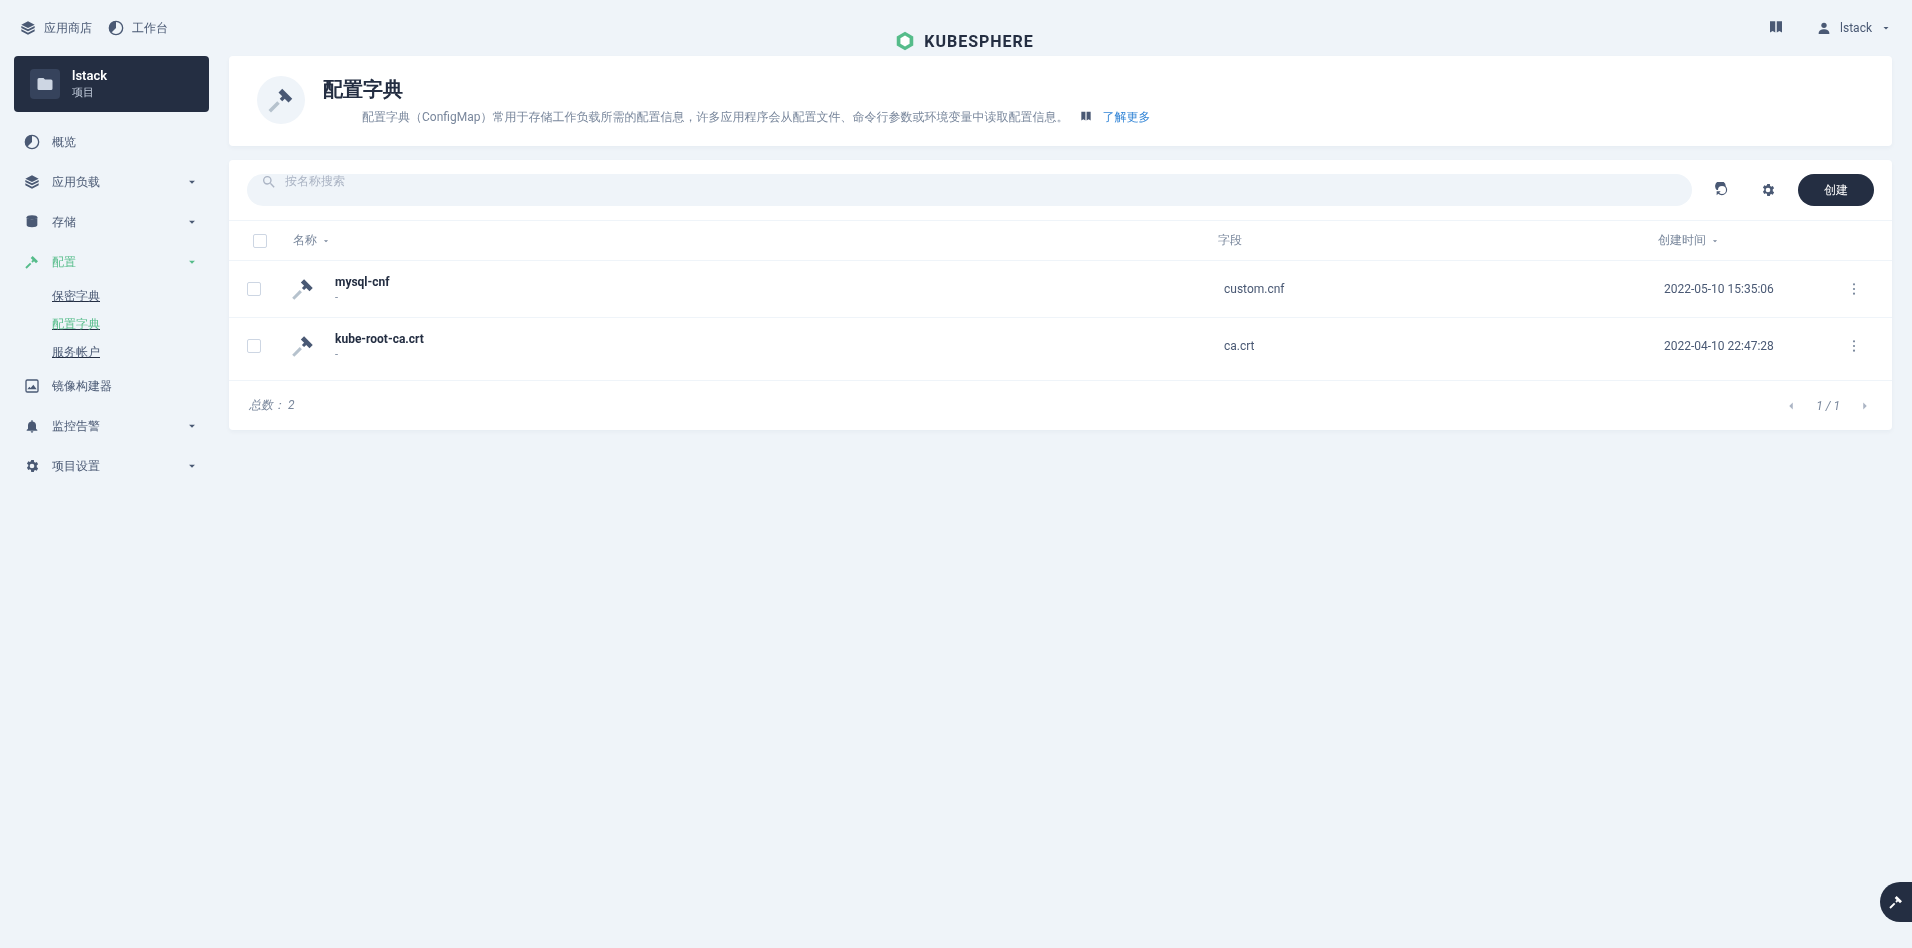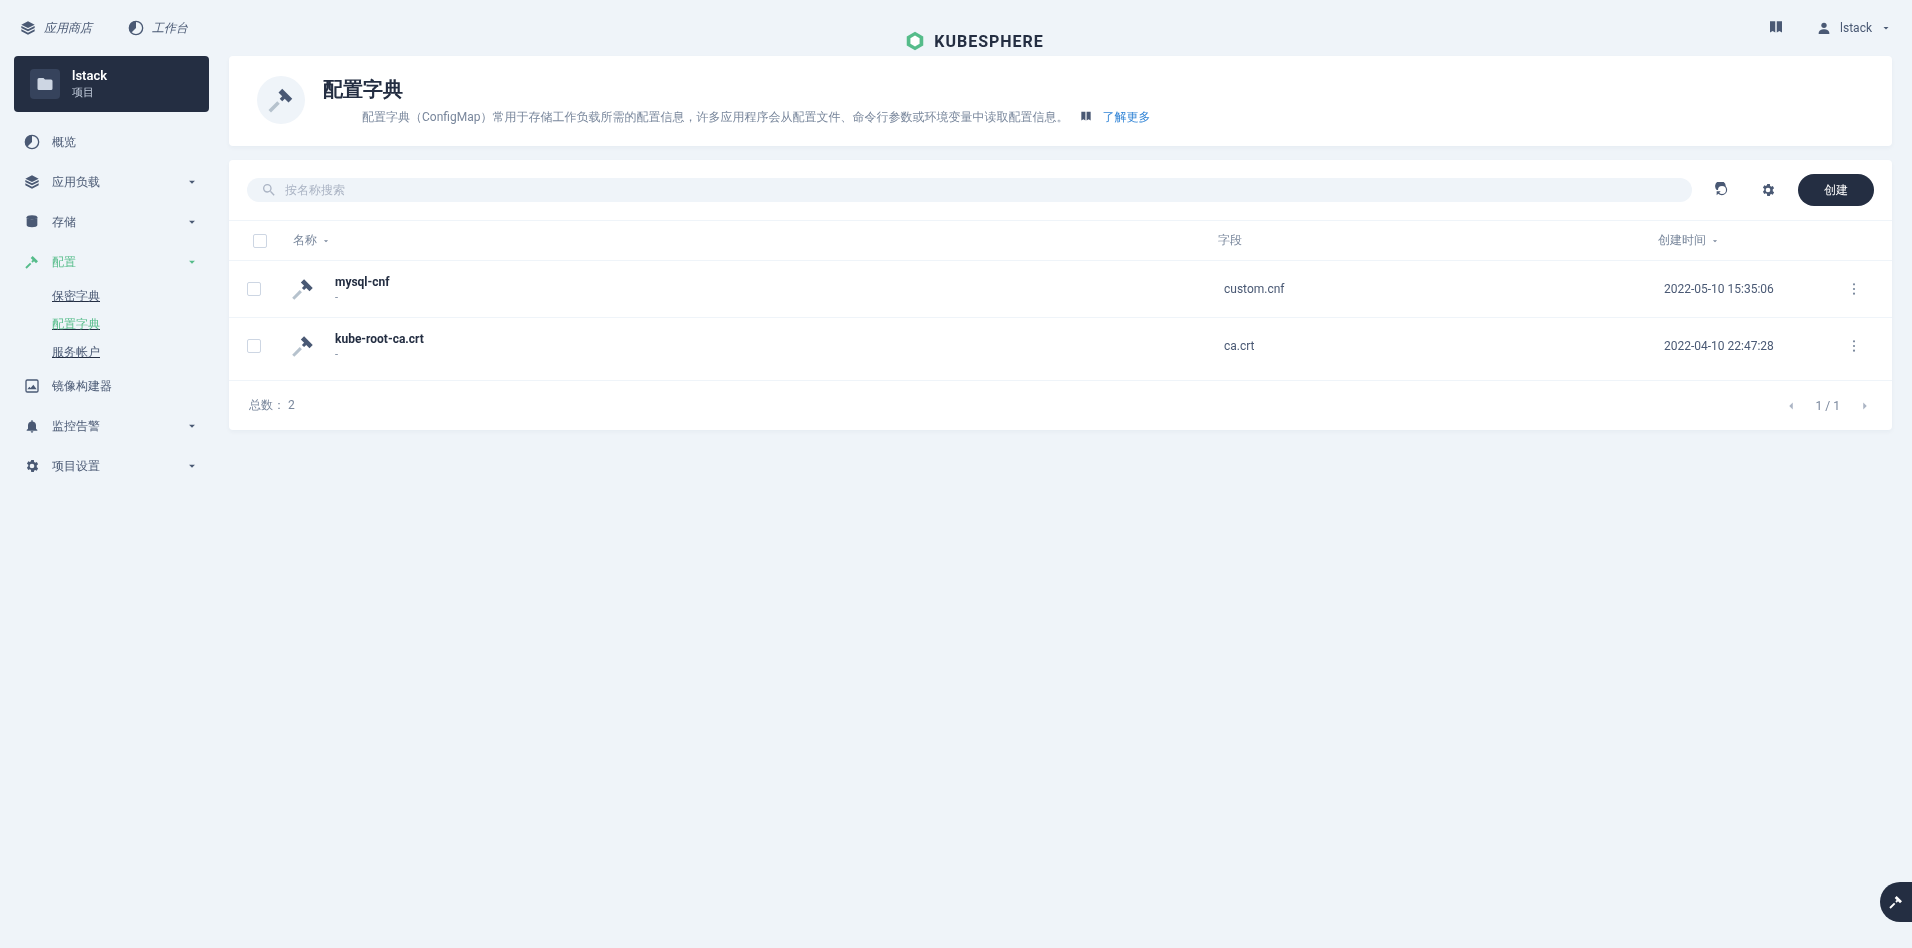--- a/index.html
+++ b/index.html
@@ -1,20 +1,20 @@
 <!DOCTYPE html>
 <html><head>
 <meta charset="utf-8">
 <style>
 * { box-sizing: border-box; margin: 0; padding: 0; }
 body { font-family: -apple-system, BlinkMacSystemFont, "Segoe UI", Roboto, "Helvetica Neue", Arial, sans-serif; background: #eff4f9; color: #242e42; font-size: 12px; width: 1912px; height: 948px; overflow: hidden; position: relative; }
 
 
 .topbar { height: 56px; display: flex; align-items: center; padding: 0 20px; }
-.topbar-left { display: flex; align-items: center; gap: 36px; font-style: italic; }
+.topbar-left { display: flex; align-items: center; gap: 16px; }
 .topbar-item { display: flex; align-items: center; gap: 8px; cursor: pointer; color: #4a5974; font-weight: 500; }
 .topbar-item .ic { width: 16px; height: 16px; color: #4a5974; }
 .topbar-center { flex: 1; display: flex; justify-content: center; align-items: center; }
 .brand { display: flex; align-items: center; gap: 8px; margin-top: 26px; }
 .brand-logo { width: 22px; height: 22px; }
 .brand-text { font-weight: 700; letter-spacing: 1px; font-size: 16px; color: #242e42; }
 .topbar-right { display: flex; align-items: center; gap: 24px; }
 .user-chip { display: flex; align-items: center; gap: 8px; cursor: pointer; color: #4a5974; }
 .user-chip .uic { width: 16px; height: 16px; }
 .caret { width: 12px; height: 12px; }
@@ -44,42 +44,42 @@
 .card { background: #fff; border-radius: 4px; box-shadow: 0 2px 4px rgba(36,46,66,0.04); }
 .page-header { padding: 20px 28px; display: flex; gap: 18px; margin-bottom: 14px; }
 .page-header .hicon { width: 48px; height: 48px; border-radius: 50%; background: #eff4f9; display:flex; align-items:center; justify-content:center; flex-shrink:0;}
 .page-header h1 { font-size: 20px; font-weight: 600; margin-bottom: 6px; }
 .page-header .desc { color: #79879c; font-size: 12px; padding-left: 39px; }
 .page-header .desc a { color: #3385d6; text-decoration: none; margin-left: 4px; }
 .page-header .desc .docic { display:inline-block; width:14px; height:14px; vertical-align: -3px; margin:0 2px 0 8px;}
 
 .list-card { padding: 0; }
 .toolbar { display: flex; align-items: center; padding: 14px 18px; gap: 14px; }
-.searchbox { flex: 1; background: #eff4f9; border-radius: 18px; height: 24px; display: flex; align-items: center; padding: 0 14px; gap: 8px; }
+.searchbox { flex: 1; background: #eff4f9; border-radius: 18px; height: 32px; display: flex; align-items: flex-start; padding: 0 14px; gap: 8px; }
 .searchbox input { border: 0; background: transparent; outline: 0; flex: 1; font-size: 12px; color: #4a5974; }
 .searchbox input::placeholder { color: #abb4c4; }
 .icon-btn { width: 32px; height: 32px; border-radius: 4px; display: flex; align-items: center; justify-content: center; cursor: pointer; color: #4a5974; }
 .btn-primary { background: #242e42; color: #fff; border-radius: 16px; height: 32px; padding: 0 26px; display:flex; align-items:center; font-size:12px; cursor:pointer; font-weight:500;}
 
 .tbl-head { display: flex; align-items: center; padding: 0 24px; height: 40px; border-top: 1px solid #eff4f9; color: #79879c; font-size: 12px; }
 .col-chk { width: 40px; display:flex; align-items:center; }
 .col-name { flex: 1; display:flex; align-items:center; gap:4px; }
 .col-field { width: 440px; }
 .col-time { width: 170px; display:flex; align-items:center; gap:4px;}
 .col-act { width: 40px; display:flex; justify-content:center; }
 
 .row { display: flex; align-items: center; padding: 12px 18px; border-top: 1px solid #eff4f9; }
 .row .ricon { width: 32px; height: 32px; margin-right: 12px; display:flex; align-items:center; justify-content:center;}
 .row .rname { font-weight: 700; font-size: 12px; color: #242e42; }
 .row .rdesc { color: #79879c; font-size: 11px; margin-top:2px;}
 .row .col-field { color: #4a5974; }
 .row .col-time { color: #4a5974; }
 .more-dots { cursor:pointer; color:#79879c; }
 
-.footer { display:flex; align-items:center; justify-content:space-between; padding: 16px 20px; color: #79879c; border-top: 1px solid #eff4f9; margin-top: 6px;}
+.footer { display:flex; align-items:center; justify-content:space-between; padding: 16px 20px; color: #79879c; border-top: 1px solid #eff4f9; margin-top: 6px; font-style: italic;}
 .pager { display:flex; align-items:center; gap: 18px; }
 .pager .pbtn { color:#abb4c4; cursor:pointer; }
 
 input[type=checkbox]{ width:14px; height:14px; border:1px solid #cdd6e3; border-radius:2px; appearance:none; background:#fff; cursor:pointer;}
 
 .fab { position: fixed; right: 0; bottom: 26px; width: 32px; height: 40px; background: #242e42; border-radius: 20px 0 0 20px; display:flex; align-items:center; justify-content:center; color:#fff; font-style:italic; font-weight:bold; cursor:pointer;}
 
 .sort-ic { width:10px; height:10px; }
 svg { display:block; }
 </style>

